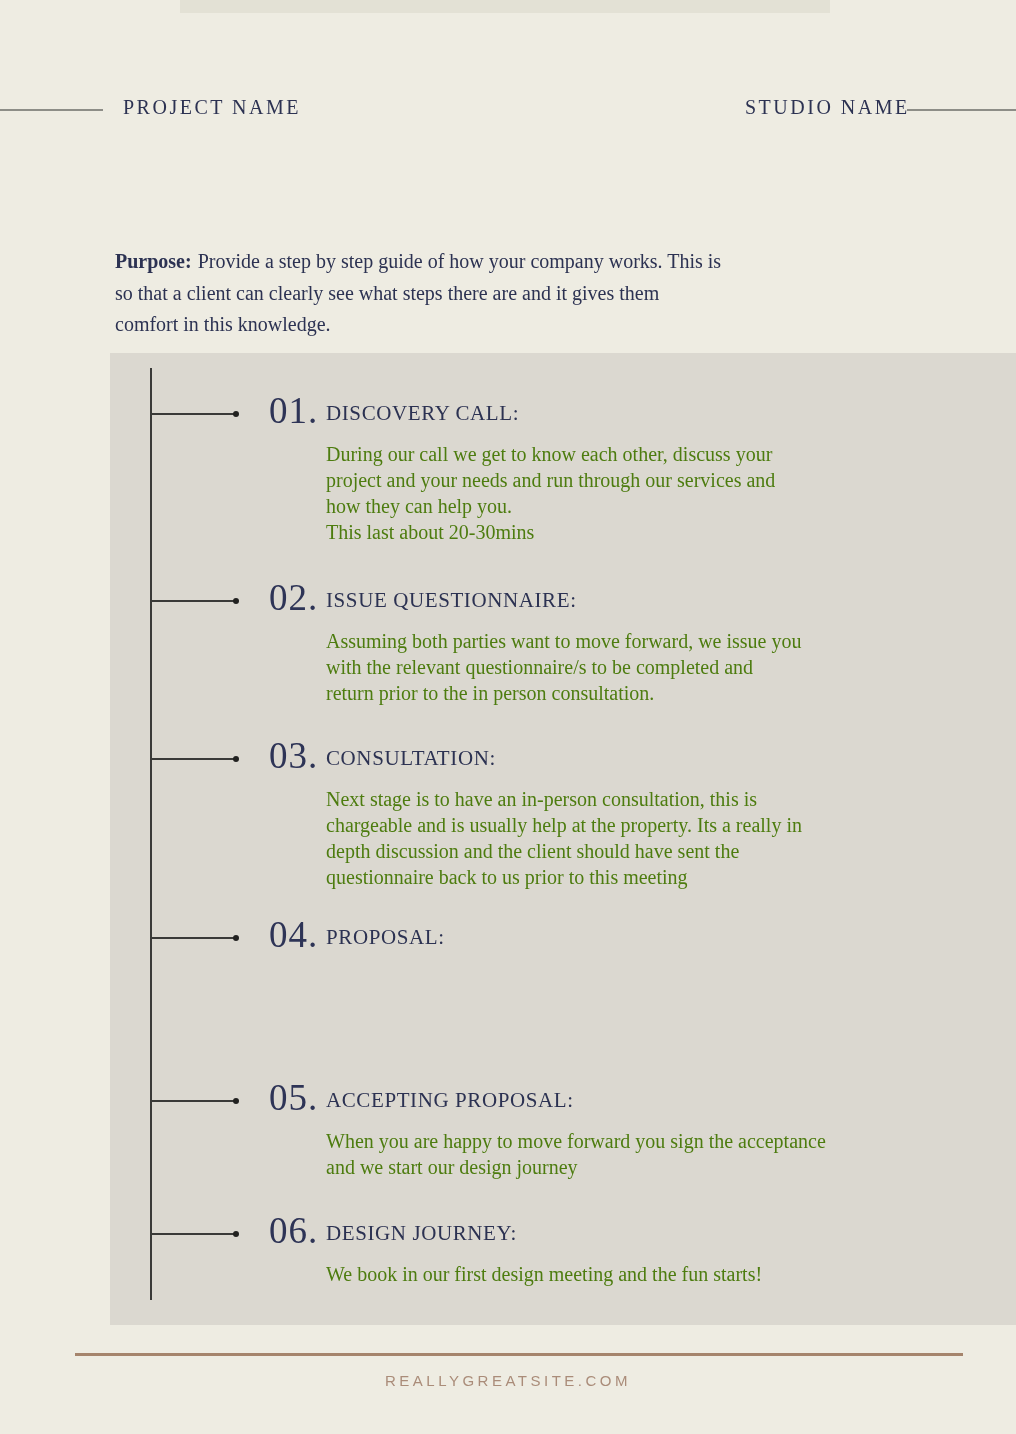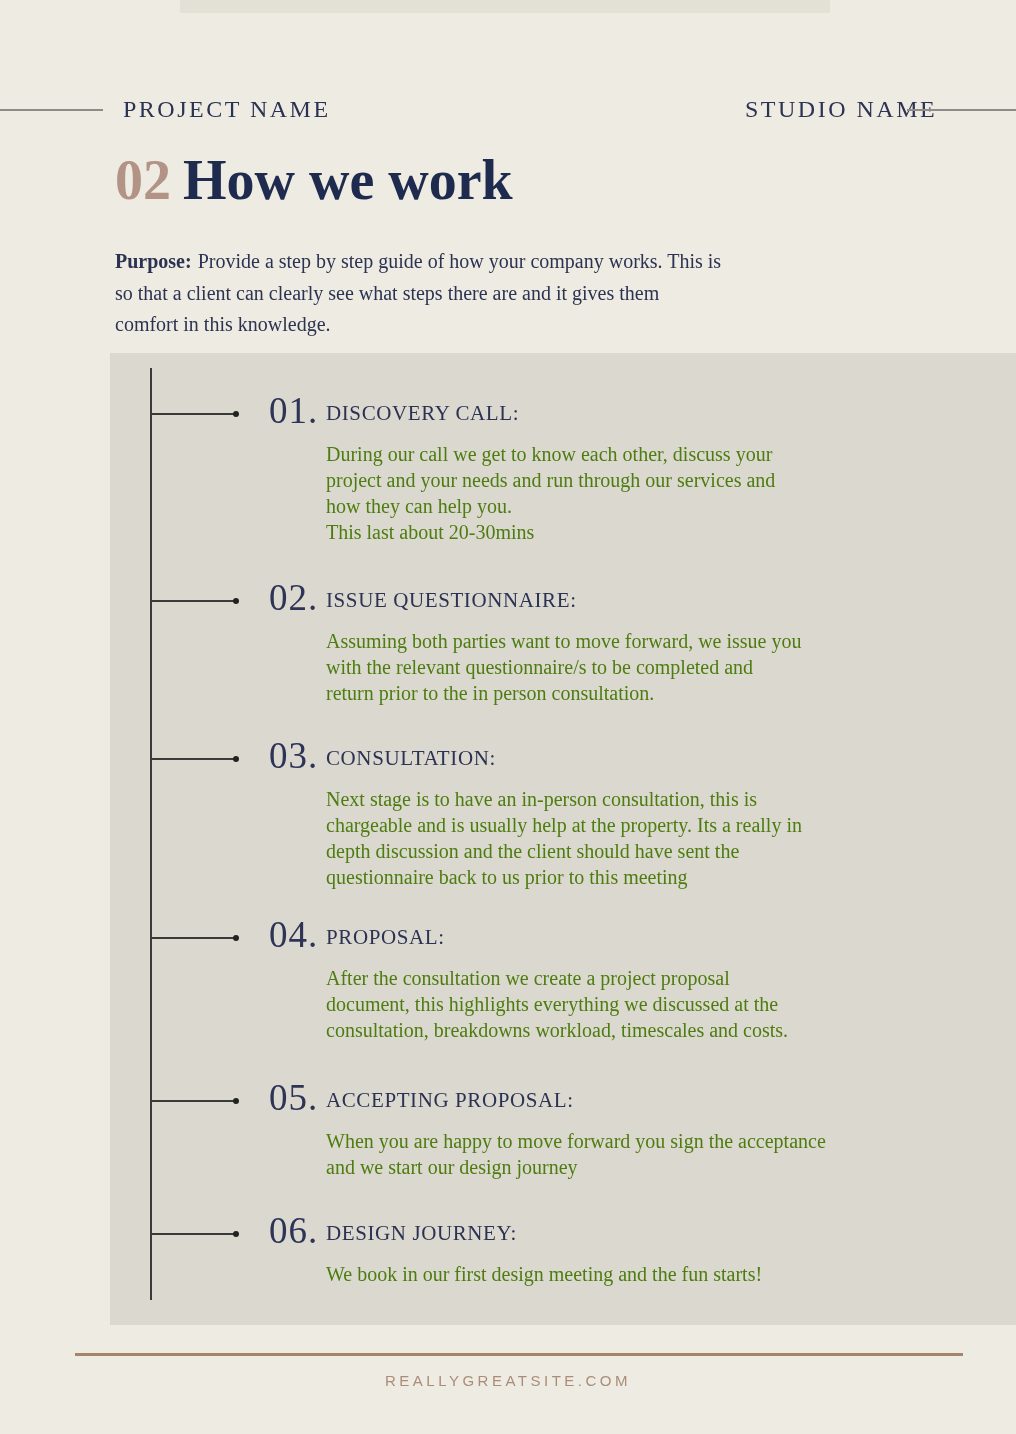--- a/index.html
+++ b/index.html
@@ -24,21 +24,21 @@
   .rule-left {
     position:absolute; top:109px; left:0; width:103px; height:1.5px;
     background:#8d8d87;
   }
   .rule-right {
     position:absolute; top:109px; left:907px; width:109px; height:1.5px;
     background:#8d8d87;
   }
   .header-label {
     position:absolute; top:96px;
-    font-size:24px; letter-spacing:2.5px; color:#2c3252;
+    font-size:20px; letter-spacing:2.5px; color:#2c3252;
   }
   .project-label { left:123px; }
   .studio-label { left:745px; }
 
   
   .title {
     position:absolute; top:148px; left:115px;
     font-size:56px; line-height:1.15; white-space:nowrap;
   }
   .title .title-number { color:#b29386; margin-right:12px; }
@@ -106,23 +106,20 @@
 
 <div class="page">
 
   <div class="top-artifact"></div>
 
   <div class="rule-left"></div>
   <div class="header-label project-label">PROJECT NAME</div>
   <div class="header-label studio-label">STUDIO NAME</div>
   <div class="rule-right"></div>
 
-  <h1 class="title">
-    <span class="title-number">02</span><span class="title-text">How we work</span>
-  </h1>
 
   <p class="purpose">
     <span class="purpose-label">Purpose:</span><span class="purpose-text">Provide a step by step guide of how your company works. This is
 so that a client can clearly see what steps there are and it gives them
 comfort in this knowledge.</span>
   </p>
 
   <section class="timeline-box">
     <div class="vline"></div>
 
@@ -167,23 +164,20 @@
       </div>
     </div>
 
     <div class="step step-4">
       <div class="connector">
           <span class="dot"></span>
         </div>
       <div class="step-number">04.</div>
       <div class="step-body">
         <div class="step-heading">PROPOSAL:</div>
-        <div class="step-desc">After the consultation we create a project proposal
-document, this highlights everything we discussed at the
-consultation, breakdowns workload, timescales and costs.</div>
       </div>
     </div>
 
     <div class="step step-5">
       <div class="connector">
           <span class="dot"></span>
         </div>
       <div class="step-number">05.</div>
       <div class="step-body">
         <div class="step-heading">ACCEPTING PROPOSAL:</div>

